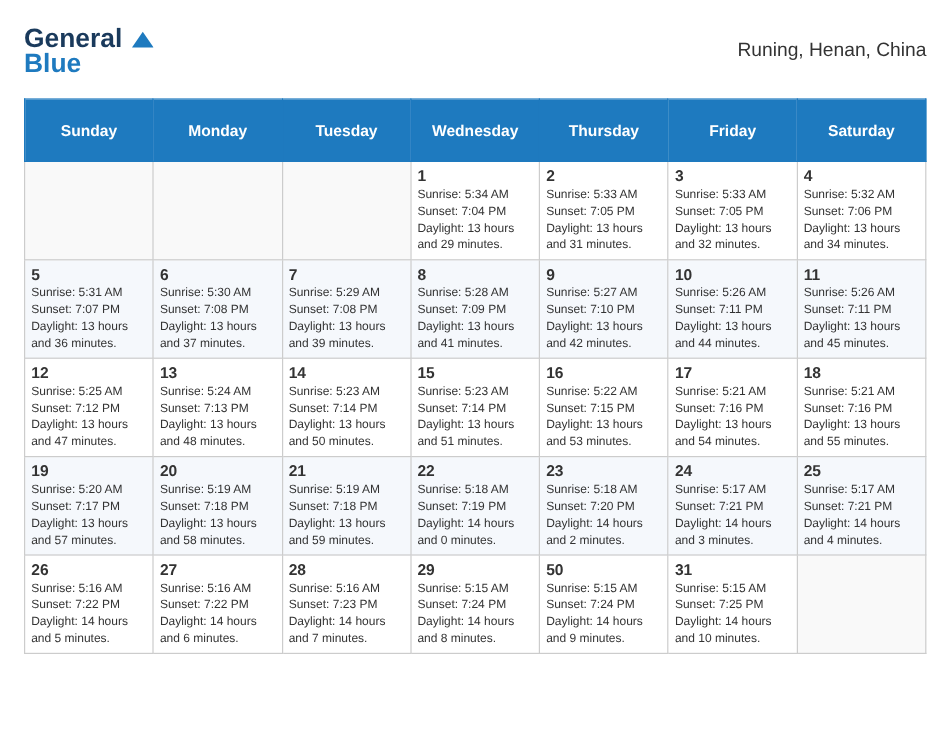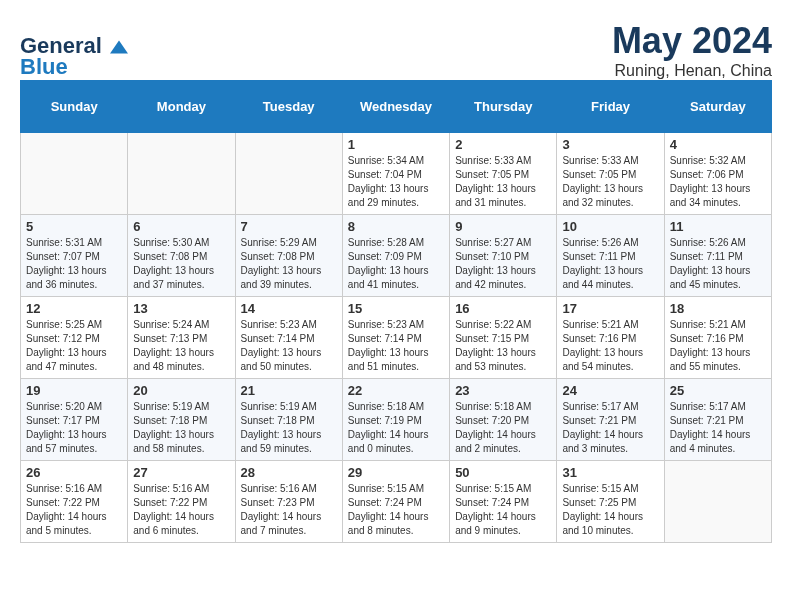--- a/index.html
+++ b/index.html
@@ -6,22 +6,22 @@
     body {
       font-family: Arial, sans-serif;
       background: #fff;
       width: 792px;
       min-height: 612px;
       padding: 20px;
     }
     .header-area {
       display: flex;
       justify-content: space-between;
-      align-items: flex-end;
-      margin-bottom: 0;
+      align-items: center;
+      margin-bottom: 16px;
     }
     .logo {
       display: flex;
       flex-direction: column;
       align-items: flex-start;
     }
     .logo-text {
       font-size: 22px;
       font-weight: bold;
       color: #1a3a5c;
@@ -95,21 +95,20 @@
       <span class="logo-text">
         <span style="color:#1a3a5c;">General</span>
         <svg class="logo-icon" viewBox="0 0 22 16" fill="none" xmlns="http://www.w3.org/2000/svg">
           <polygon points="0,16 11,0 22,16" fill="#1e7abf"></polygon>
         </svg>
       </span>
     </div>
     <div style="color:#1e7abf;font-size:22px;font-weight:bold;margin-top:-4px;">Blue</div>
   </div>
   <div class="title-area">
-    <div class="month-title">May 2024</div>
     <div class="location">Runing, Henan, China</div>
   </div>
 </div>
 
 <table class="calendar">
   <thead>
     <tr id="weekday-header">
     <th>Sunday</th>
         <th>Monday</th>
         <th>Tuesday</th>

